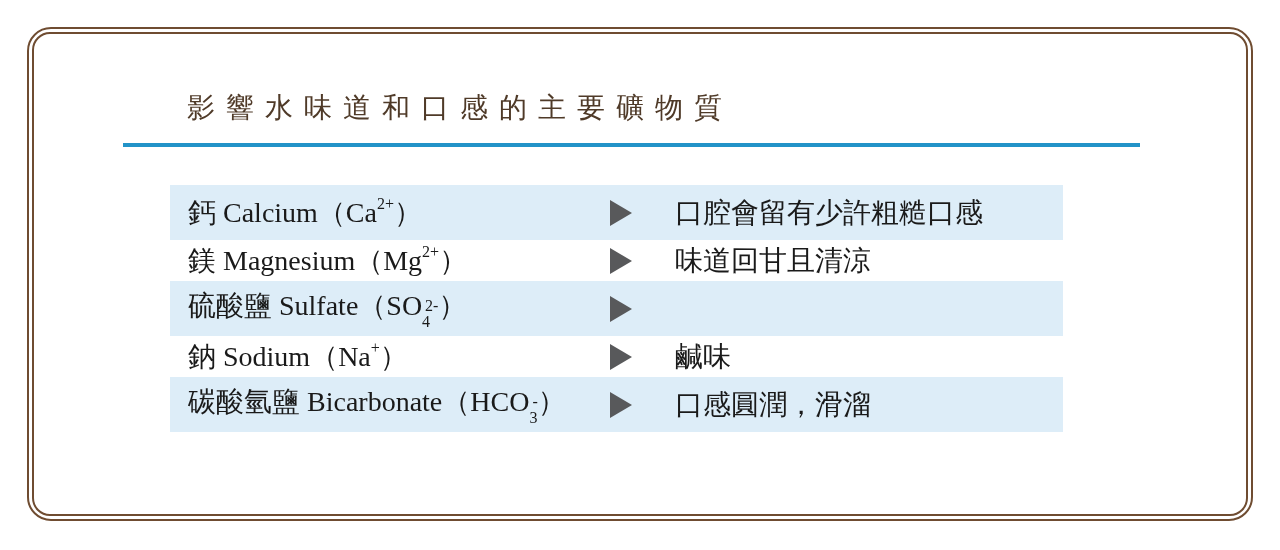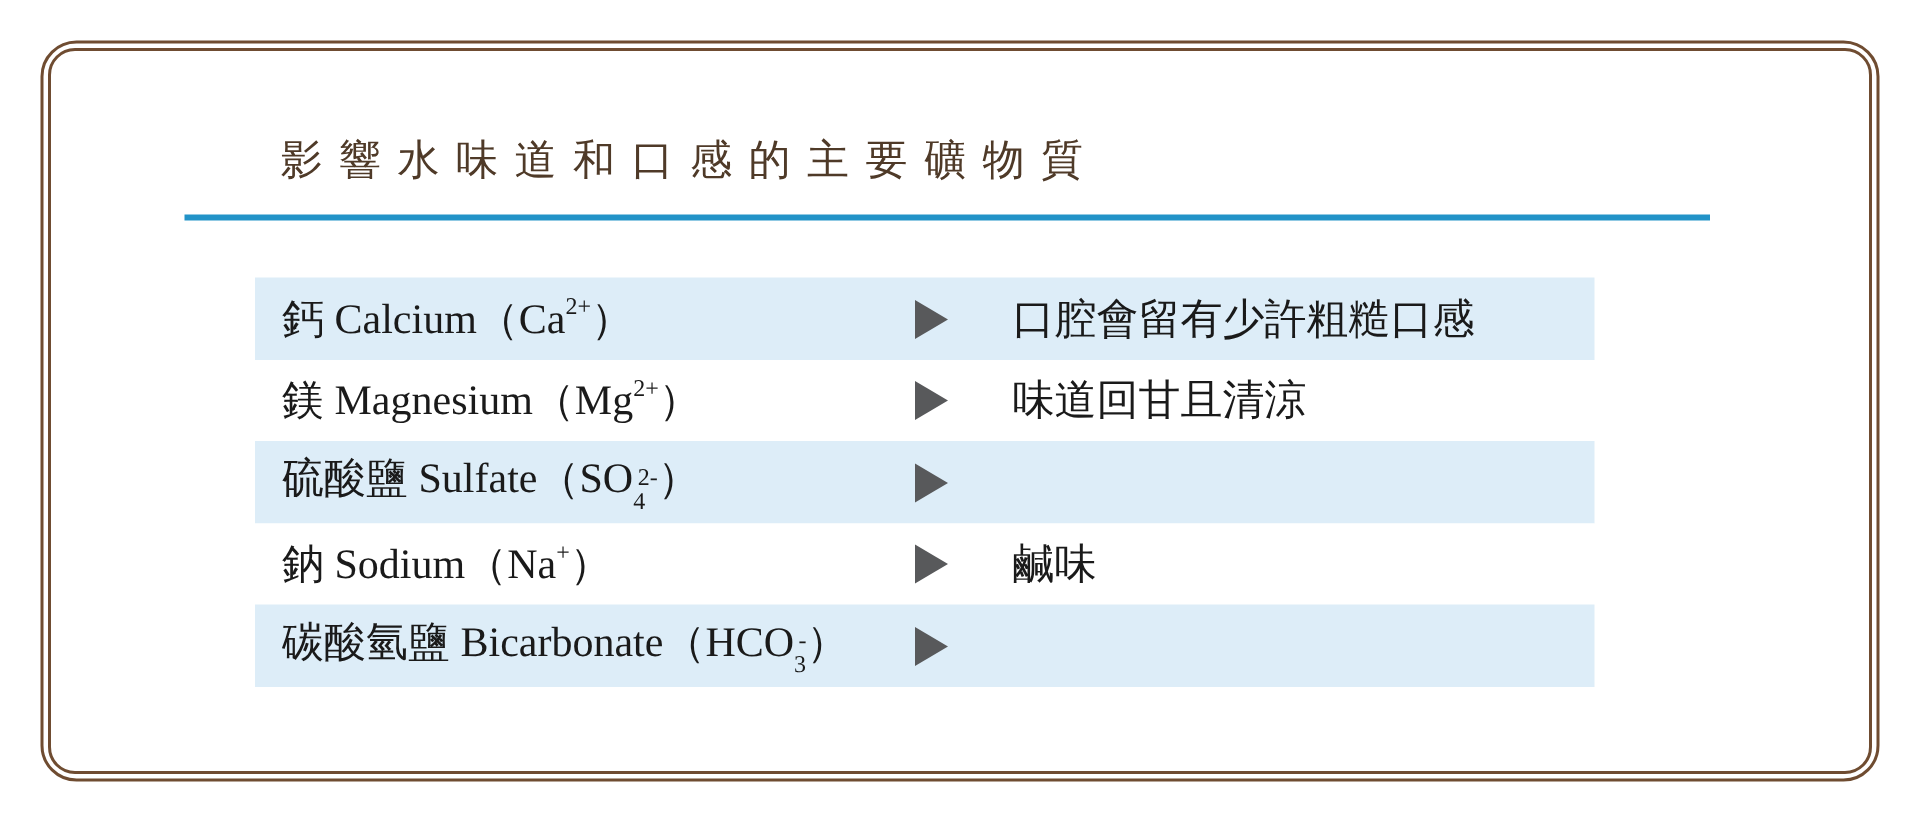--- a/index.html
+++ b/index.html
@@ -33,21 +33,21 @@
   }
   .title-underline{
     position:absolute;left:123px;top:143px;width:1017px;height:4px;
     background:var(--accent-blue);
   }
 
   .mineral-table{
     position:absolute;left:170px;top:185px;width:893px;
   }
   .row{
-    display:flex;align-items:center;height:54px;background:#ffffff;
+    display:flex;align-items:center;height:41px;background:#ffffff;
     font-size:28px;color:var(--text-black);
   }
   .row.shaded{height:55px;background:var(--row-blue);}
   .mineral{
     width:440px;padding-left:18px;white-space:nowrap;
   }
   .arrow-cell{width:65px;display:flex;align-items:center;}
   .arrow{
     width:0;height:0;
     border-left:22px solid var(--arrow-gray);
@@ -100,16 +100,17 @@
       <div class="arrow-cell">
         <span class="arrow"></span>
       </div>
       <div class="taste">鹹味</div>
     </div>
       <div class="row shaded">
       <div class="mineral">碳酸氫鹽 Bicarbonate（HCO<span class="stack"><span class="s-sup">-</span><span class="s-sub">3</span></span>）</div>
       <div class="arrow-cell">
         <span class="arrow"></span>
       </div>
+      <div class="taste">口感圓潤，滑溜</div>
     </div>
     </div>
 
 </div>
 
 </body></html>

